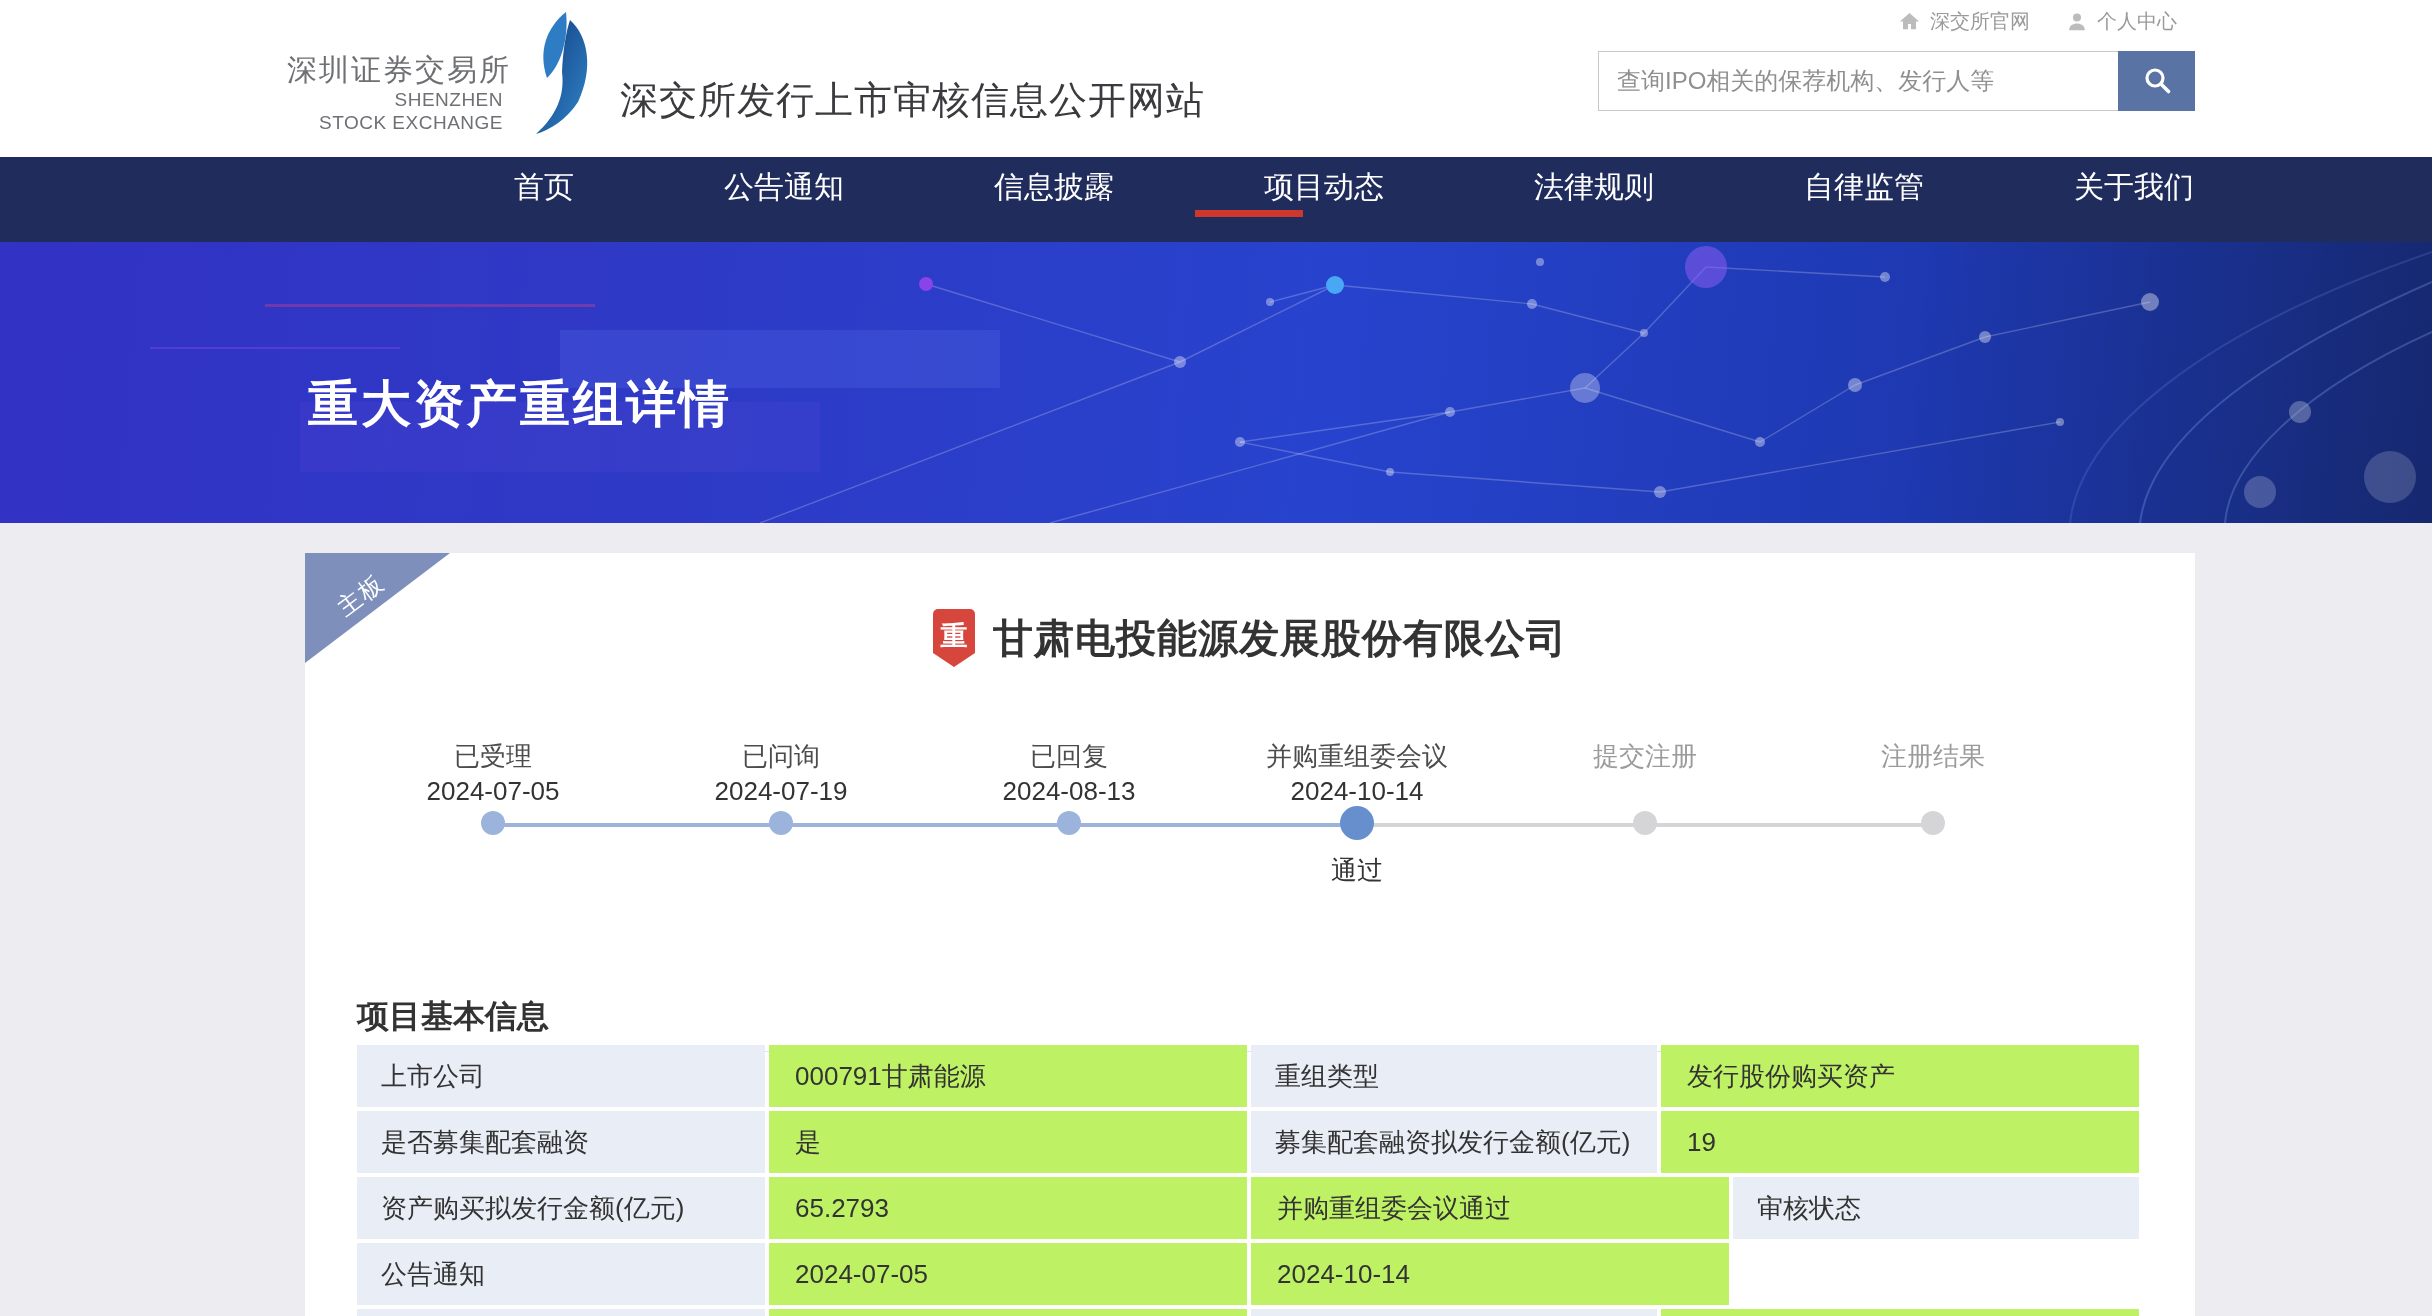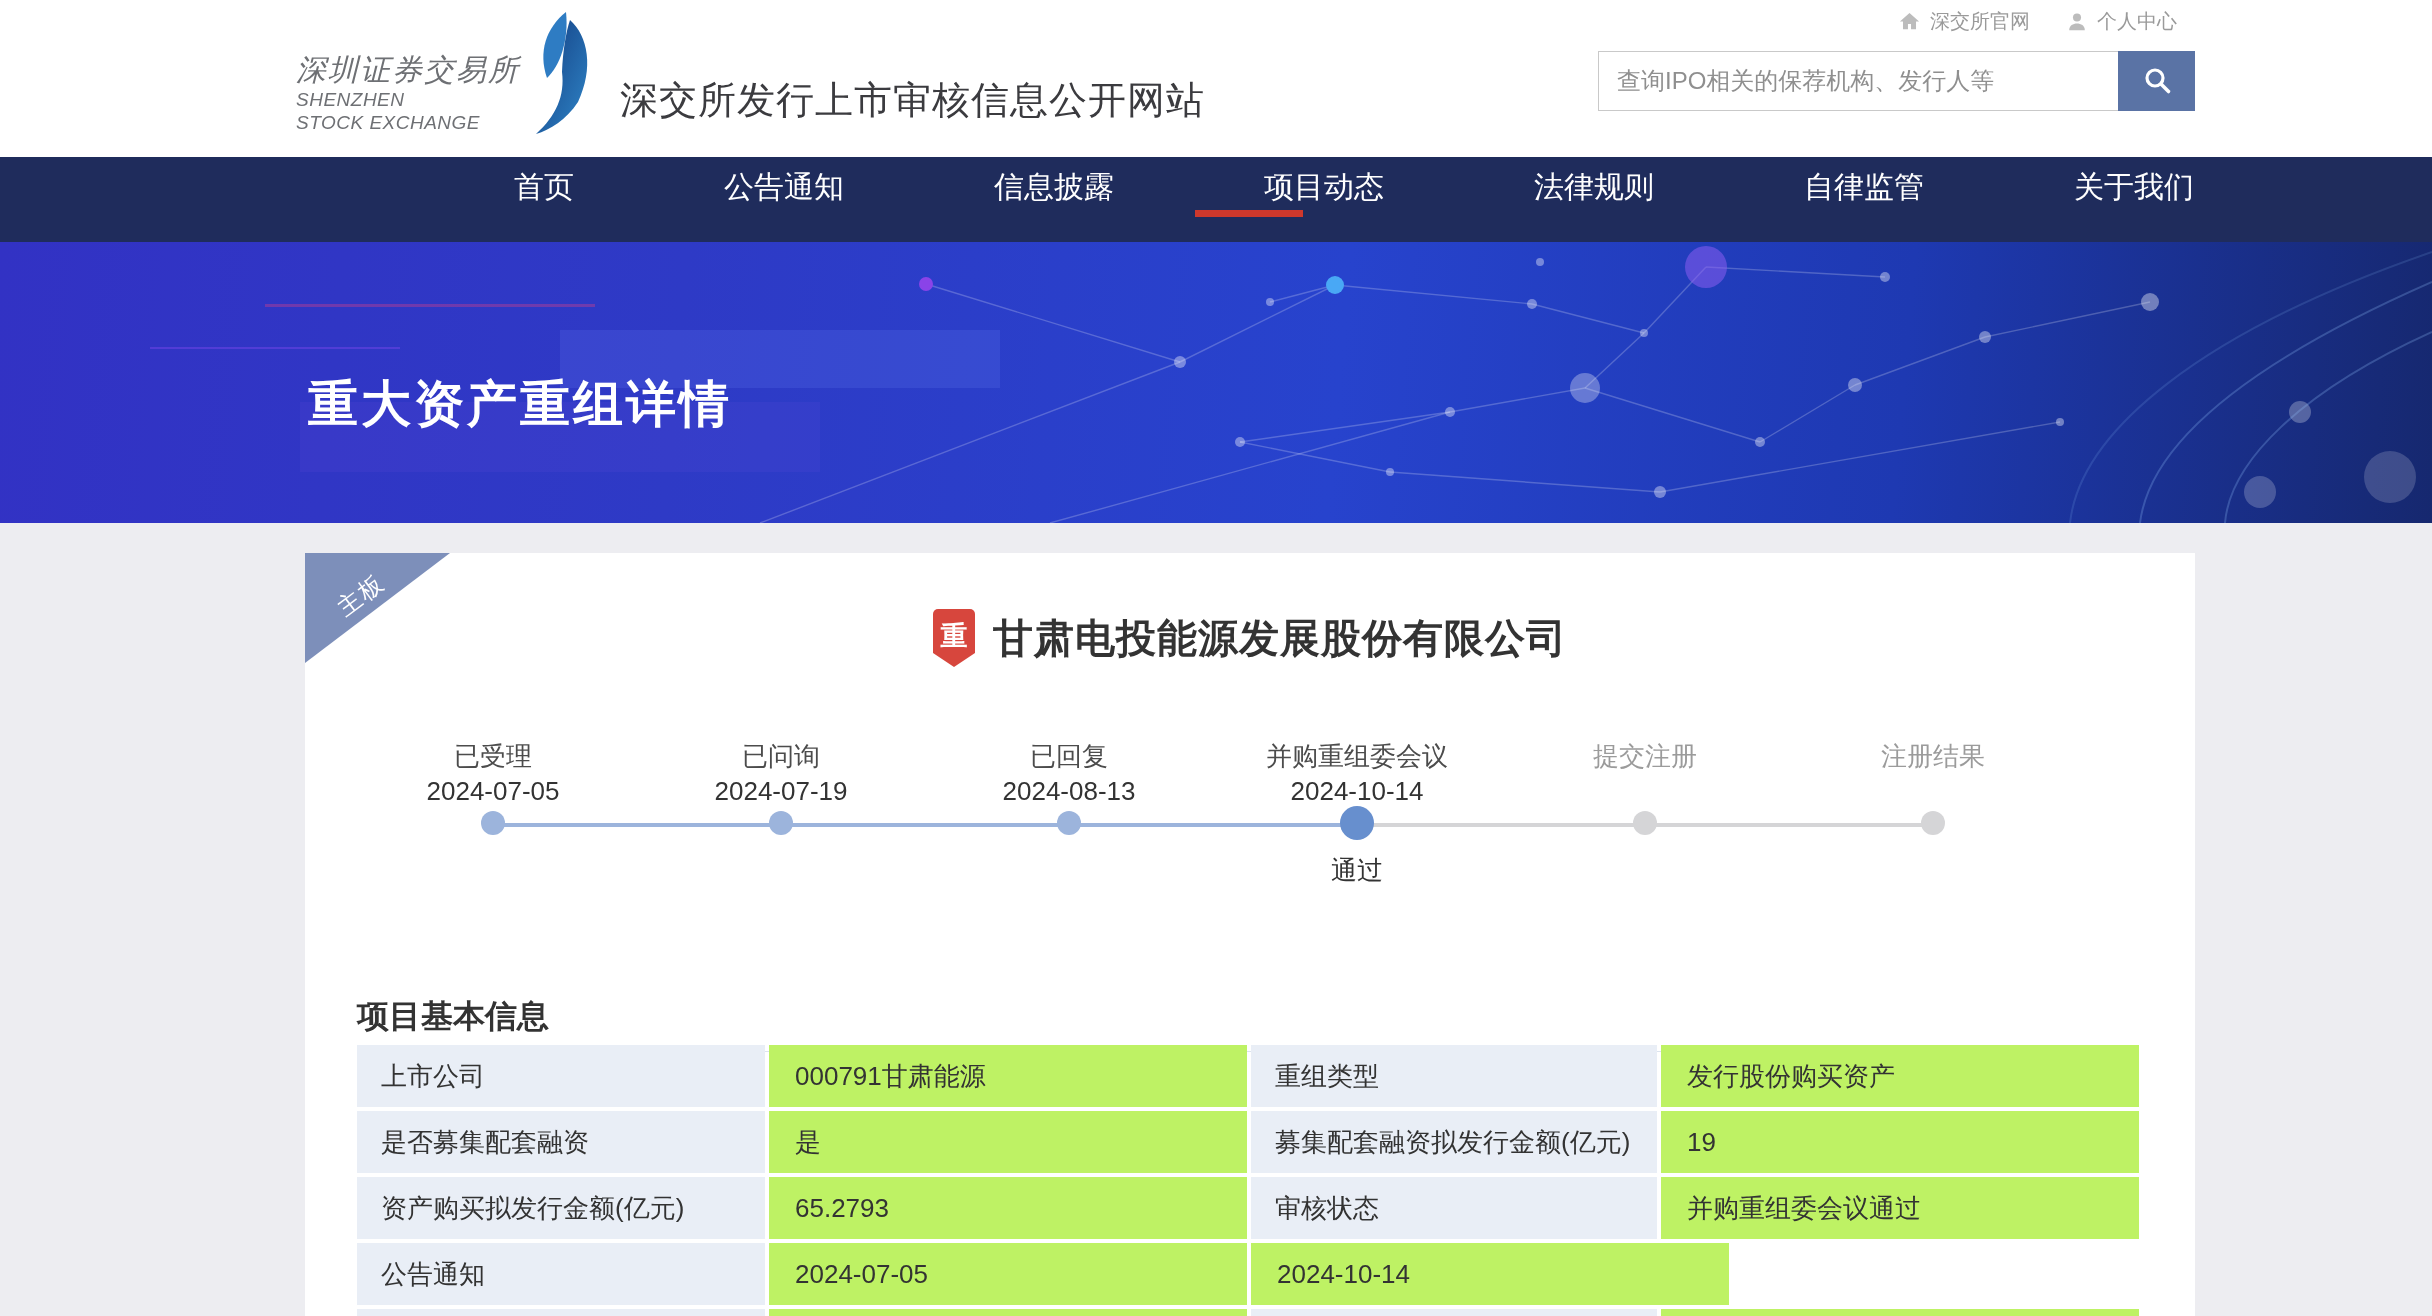--- a/index.html
+++ b/index.html
@@ -12,21 +12,21 @@
   *{box-sizing:border-box; margin:0; padding:0;}
   html,body{width:2432px; height:1316px; overflow:hidden;}
   body{font-family:"Liberation Sans","DejaVu Sans",sans-serif; background:#fff; position:relative;}
 
   
   .header{position:absolute; left:0; top:0; width:2432px; height:157px; background:#fff;}
   .utility{position:absolute; top:8px; right:255px; display:flex; gap:36px; align-items:center;
            font-size:20px; color:var(--text-gray);}
   .u-link{display:flex; align-items:center; gap:9px; cursor:pointer;}
   .u-link svg{display:block;}
-  .logo-text{position:absolute; left:296px; top:52px; width:216px; font-style:italic;}
+  .logo-text{position:absolute; left:287px; top:52px; width:216px; text-align:right;}
   .logo-cn{font-size:30px; color:#6e7074; letter-spacing:2px; line-height:36px; white-space:nowrap;}
   .logo-en{font-size:19px; color:#6e7074; line-height:23px; letter-spacing:0.5px;}
   .logo-mark{position:absolute; left:528px; top:12px;}
   .site-title{position:absolute; left:620px; top:78px; font-size:38px; font-weight:400;
               color:#3b3b3f; line-height:44px; letter-spacing:1px;}
   .search-box{position:absolute; left:1598px; top:51px; display:flex; height:60px;justify-content:flex-end;}
   .search-input{width:520px; height:60px; border:1px solid #c9c9c9; border-right:none;
                 padding-left:18px; font-size:24px; color:#333; outline:none;
                 font-family:"Liberation Sans","DejaVu Sans",sans-serif;}
   .search-input::placeholder{color:#8f8f8f;}
@@ -312,22 +312,22 @@
         </div>
         <div class="t-row">
           <div class="t-cell t-label c1">是否募集配套融资</div>
           <div class="t-cell t-value">是</div>
           <div class="t-cell t-label c3">募集配套融资拟发行金额(亿元)</div>
           <div class="t-cell t-value">19</div>
         </div>
         <div class="t-row">
           <div class="t-cell t-label c1">资产购买拟发行金额(亿元)</div>
           <div class="t-cell t-value">65.2793</div>
+          <div class="t-cell t-value">并购重组委会议通过</div>
           <div class="t-cell t-label c3">审核状态</div>
-          <div class="t-cell t-value">并购重组委会议通过</div>
         </div>
         <div class="t-row">
           <div class="t-cell t-label c1">公告通知</div>
           <div class="t-cell t-value">2024-07-05</div>
           <div class="t-cell t-value">2024-10-14</div>
         </div>
         <div class="t-row">
           <div class="t-cell t-label c1"></div>
           <div class="t-cell t-value"></div>
           <div class="t-cell t-label c3"></div>

